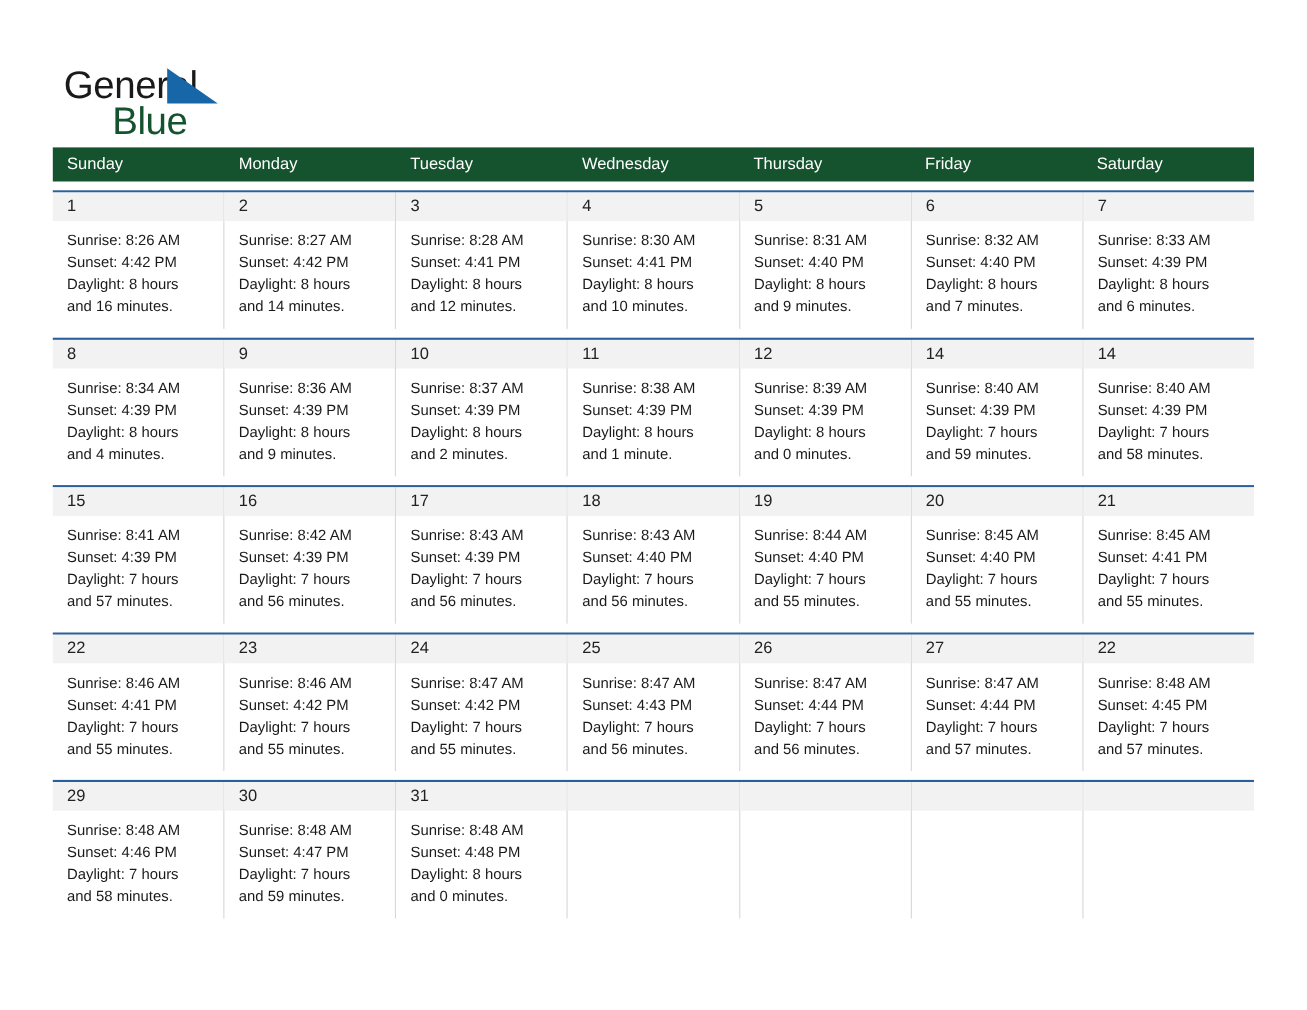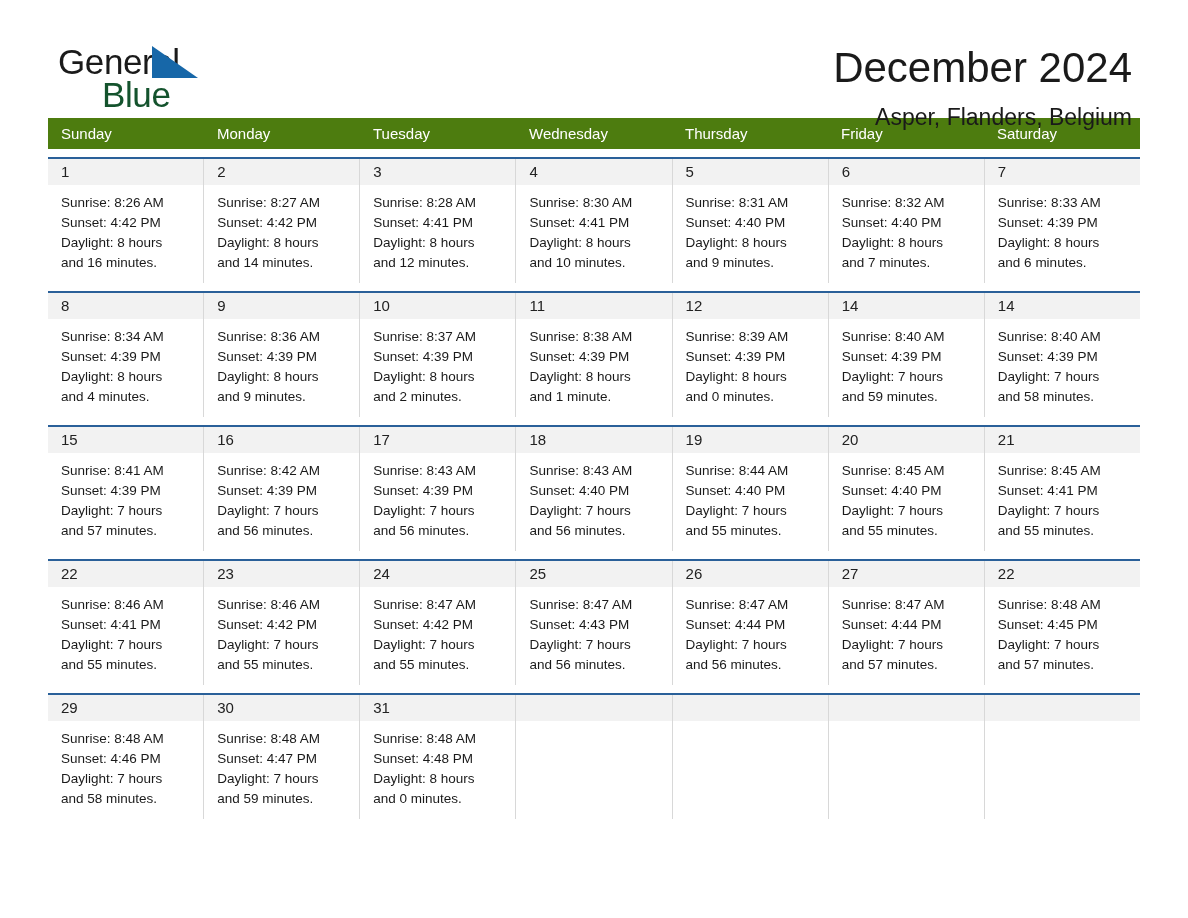--- a/index.html
+++ b/index.html
@@ -12,21 +12,21 @@
     width: 1188px;
     height: 918px;
     font-family: "Liberation Sans", sans-serif;
     color: #000000;
     overflow: hidden;
   }
   .page {
     position: relative;
     width: 1188px;
     height: 918px;
-    padding: 0 48px;
+    padding: 16px 48px;
   }
 
   
   .masthead {
     display: flex;
     align-items: flex-start;
     justify-content: space-between;
     padding-top: 44px;
     height: 112px;
   }
@@ -83,21 +83,21 @@
     margin: 10px 0 0 0;
   }
 
   
   .calendar {
     width: 1092px;
     margin-top: 6px;
   }
   .weekday-row {
     display: flex;
-    background: #4d7c0f;
+    background: #14532d;
     height: 31px;
     align-items: center;
   }
   .weekday {
     flex: 1 1 0;
     color: #ffffff;
     font-size: 15px;
     line-height: 18px;
     padding-left: 13px;
   }
@@ -138,24 +138,20 @@
 </head>
 <body>
 
 <div class="page">
 
   <div class="masthead">
     <div class="logo">
       <span class="logo-general">General</span>
       <span class="logo-triangle"></span>
       <span class="logo-blue">Blue</span>
-    </div>
-    <div class="title-block">
-      <h1 class="cal-title">December 2024</h1>
-      <h2 class="cal-subtitle">Asper, Flanders, Belgium</h2>
     </div>
   </div>
 
   <div class="calendar">
 
     <div class="weekday-row">
       <div class="weekday">Sunday</div>
       <div class="weekday">Monday</div>
       <div class="weekday">Tuesday</div>
       <div class="weekday">Wednesday</div>

